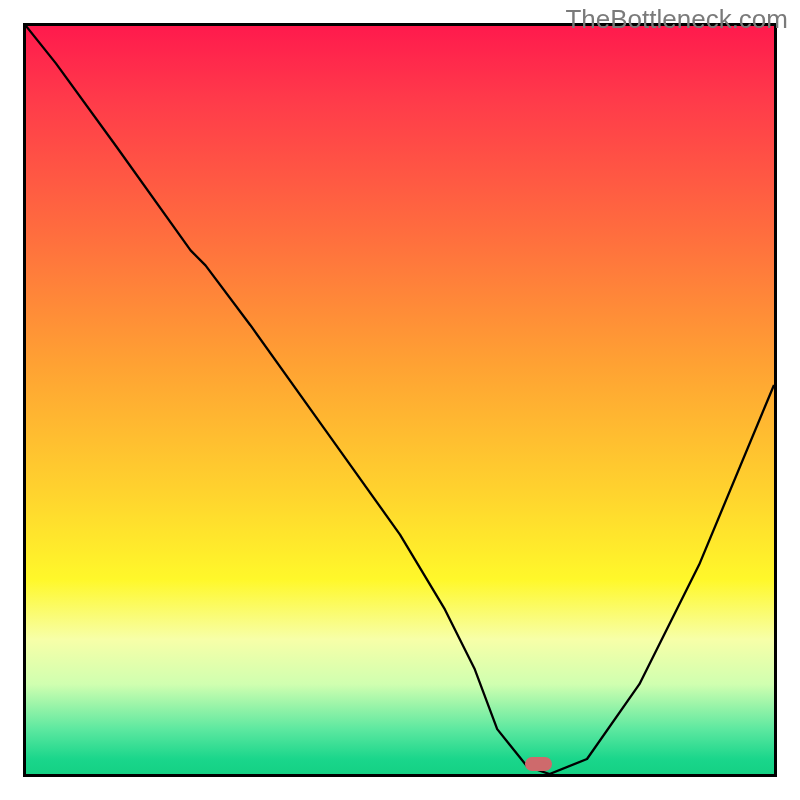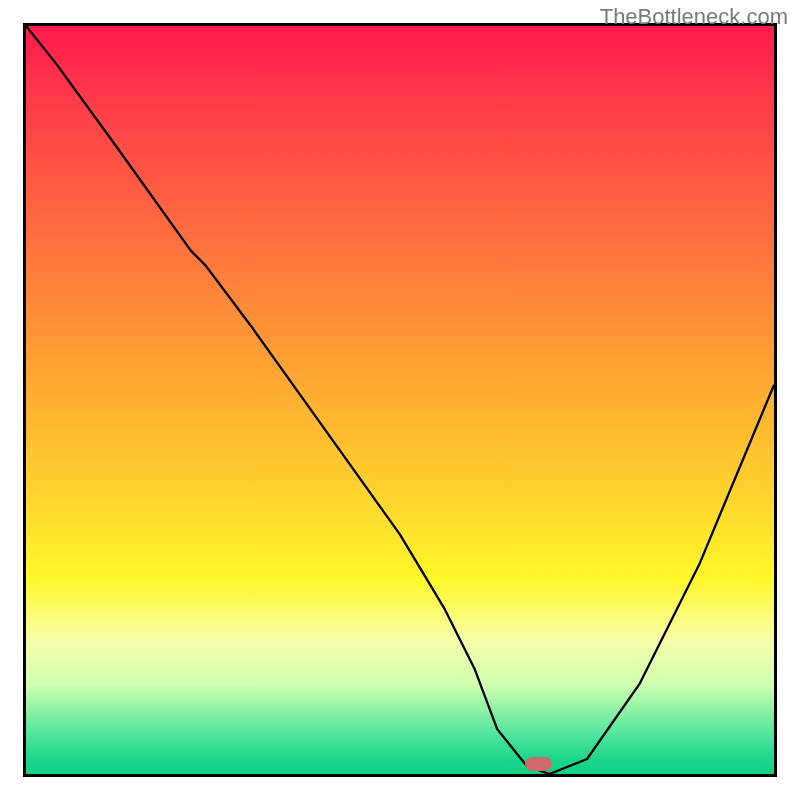--- a/index.html
+++ b/index.html
@@ -13,21 +13,21 @@
   .container {
     position: relative;
     width: 800px;
     height: 800px;
   }
   .watermark {
     position: absolute;
     top: 4px;
     right: 12px;
     color: #7a7a7a;
-    font-size: 22px;
+    font-size: 26px;
     font-weight: 500;
     z-index: 5;
     user-select: none;
   }
   .plot-frame {
     position: absolute;
     left: 23px;
     top: 23px;
     width: 754px;
     height: 754px;

